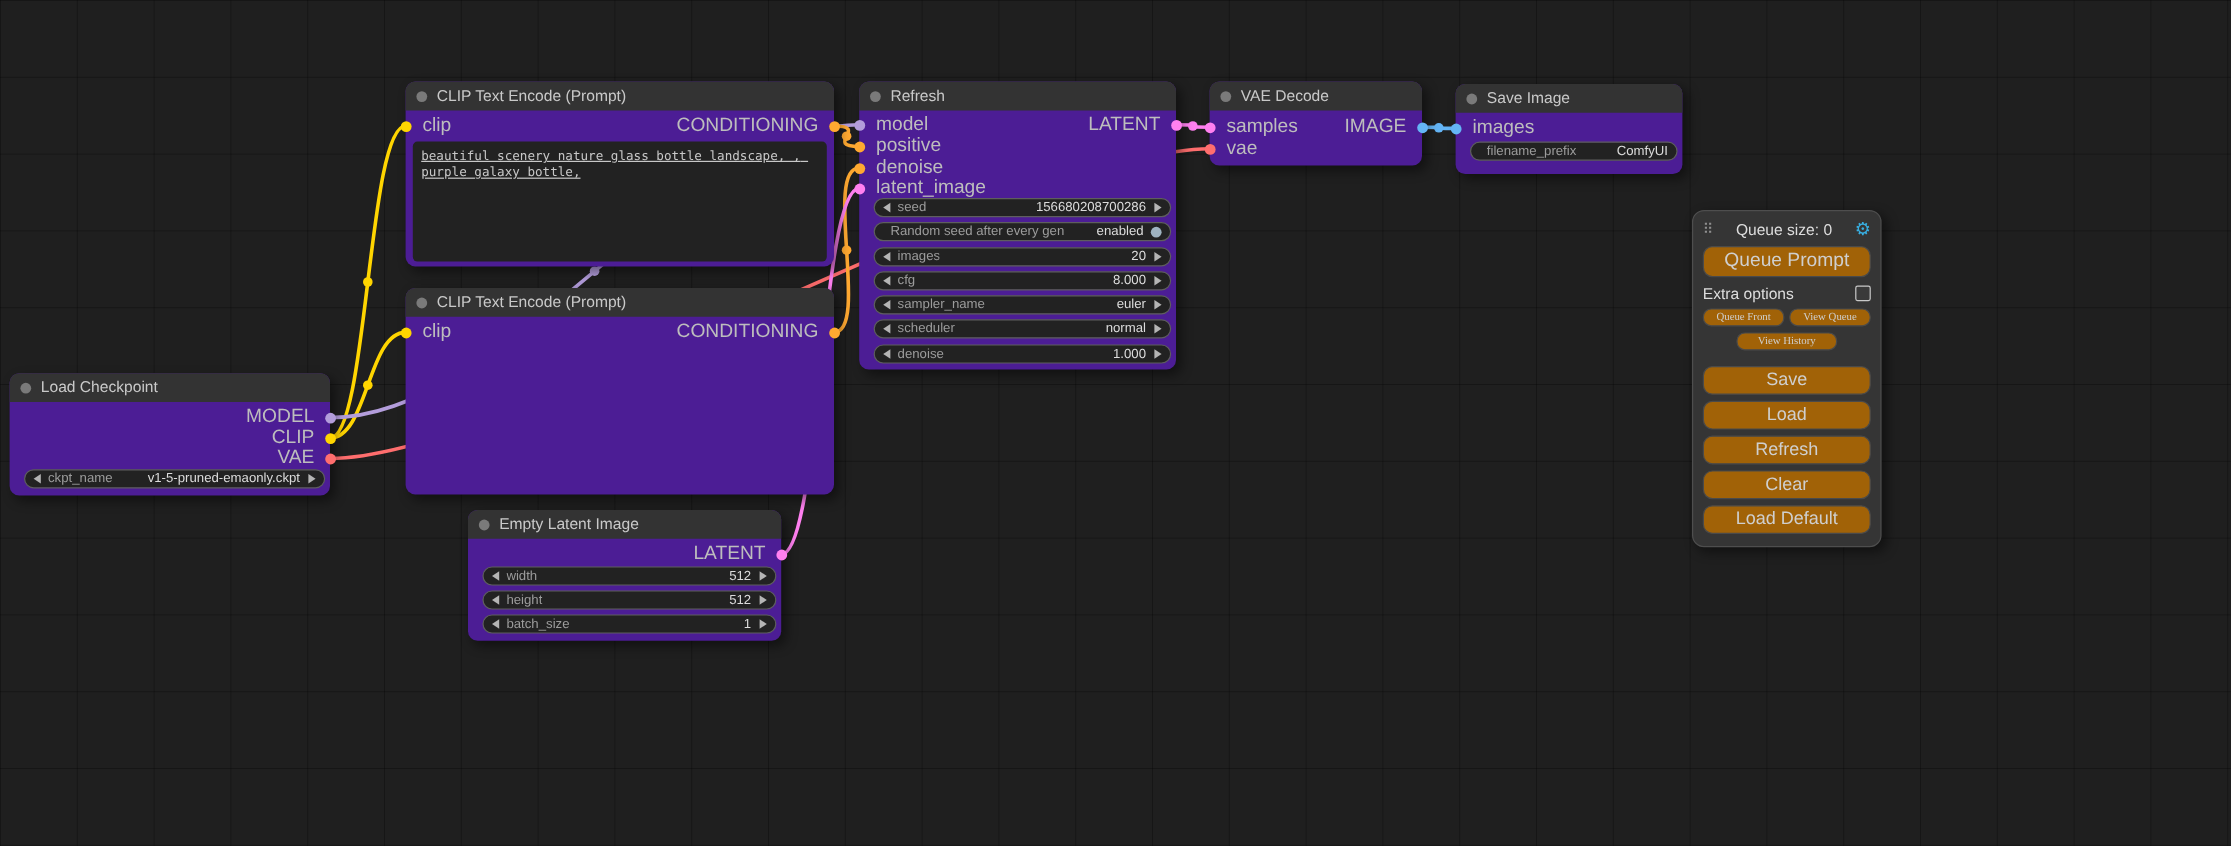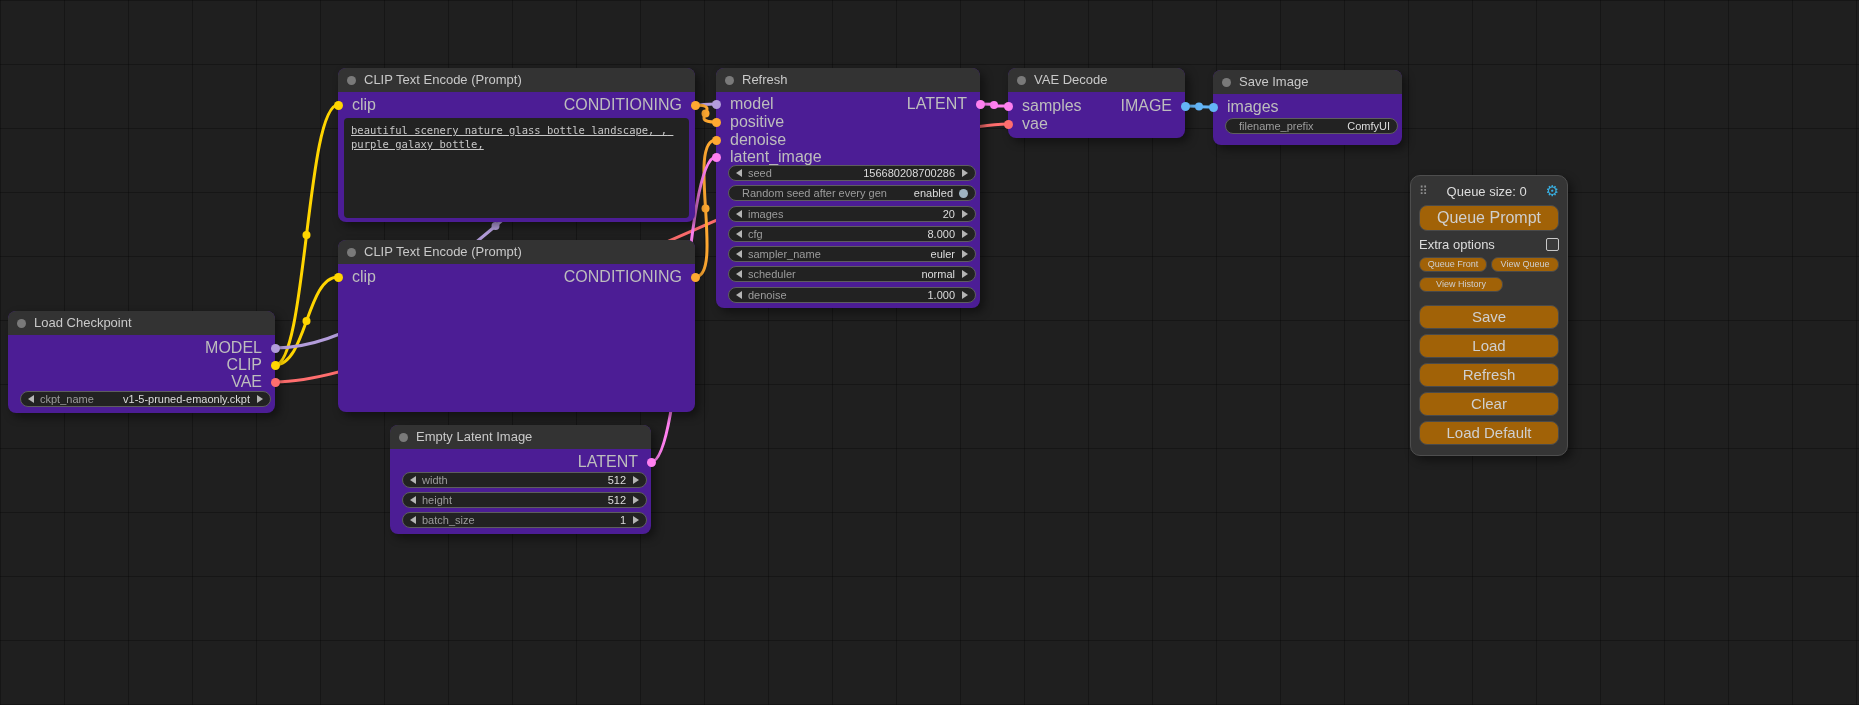--- a/index.html
+++ b/index.html
@@ -66,21 +66,21 @@
   .queue-size{flex:1;text-align:center;}
   .gear{color:#38aee0;font-size:15px;cursor:pointer;}
   .btn{
     background:#a16207;border:1px solid #4a4a4a;border-radius:8px;
     color:#cfcfcf;text-align:center;cursor:pointer;
   }
   .btn.big{height:22px;line-height:21px;font-size:15px;}
   .btn.qp{height:24px;line-height:23px;font-size:16px;}
   .extra{display:flex;align-items:center;justify-content:space-between;gap:7px;color:#ddd;font-size:13px;height:16px;}
   .checkbox{width:11px;height:11px;border:1px solid #c9c9c9;background:#3a3a3a;border-radius:2px;cursor:pointer;}
-  .small-row{display:flex;gap:4px;}
+  .small-row{display:flex;gap:4px;justify-content:center;font-family:Liberation Serif, serif;}
   .btn.small{font-size:9px;height:13px;line-height:12px;border-radius:7px;flex:1;padding:0 2px;}
   .btn.small.history{flex:0 0 auto;width:78px;}
   .mt{margin-top:8px;}
 </style>
 </head>
 <body>
 
 <svg id="wires">
     <path d="M 275 365 C 306.5 365, 306.5 105, 338 105" stroke="#FFD500" stroke-width="3" fill="none"></path>
     <circle cx="306.5" cy="235" r="4" fill="#FFD500"></circle>

